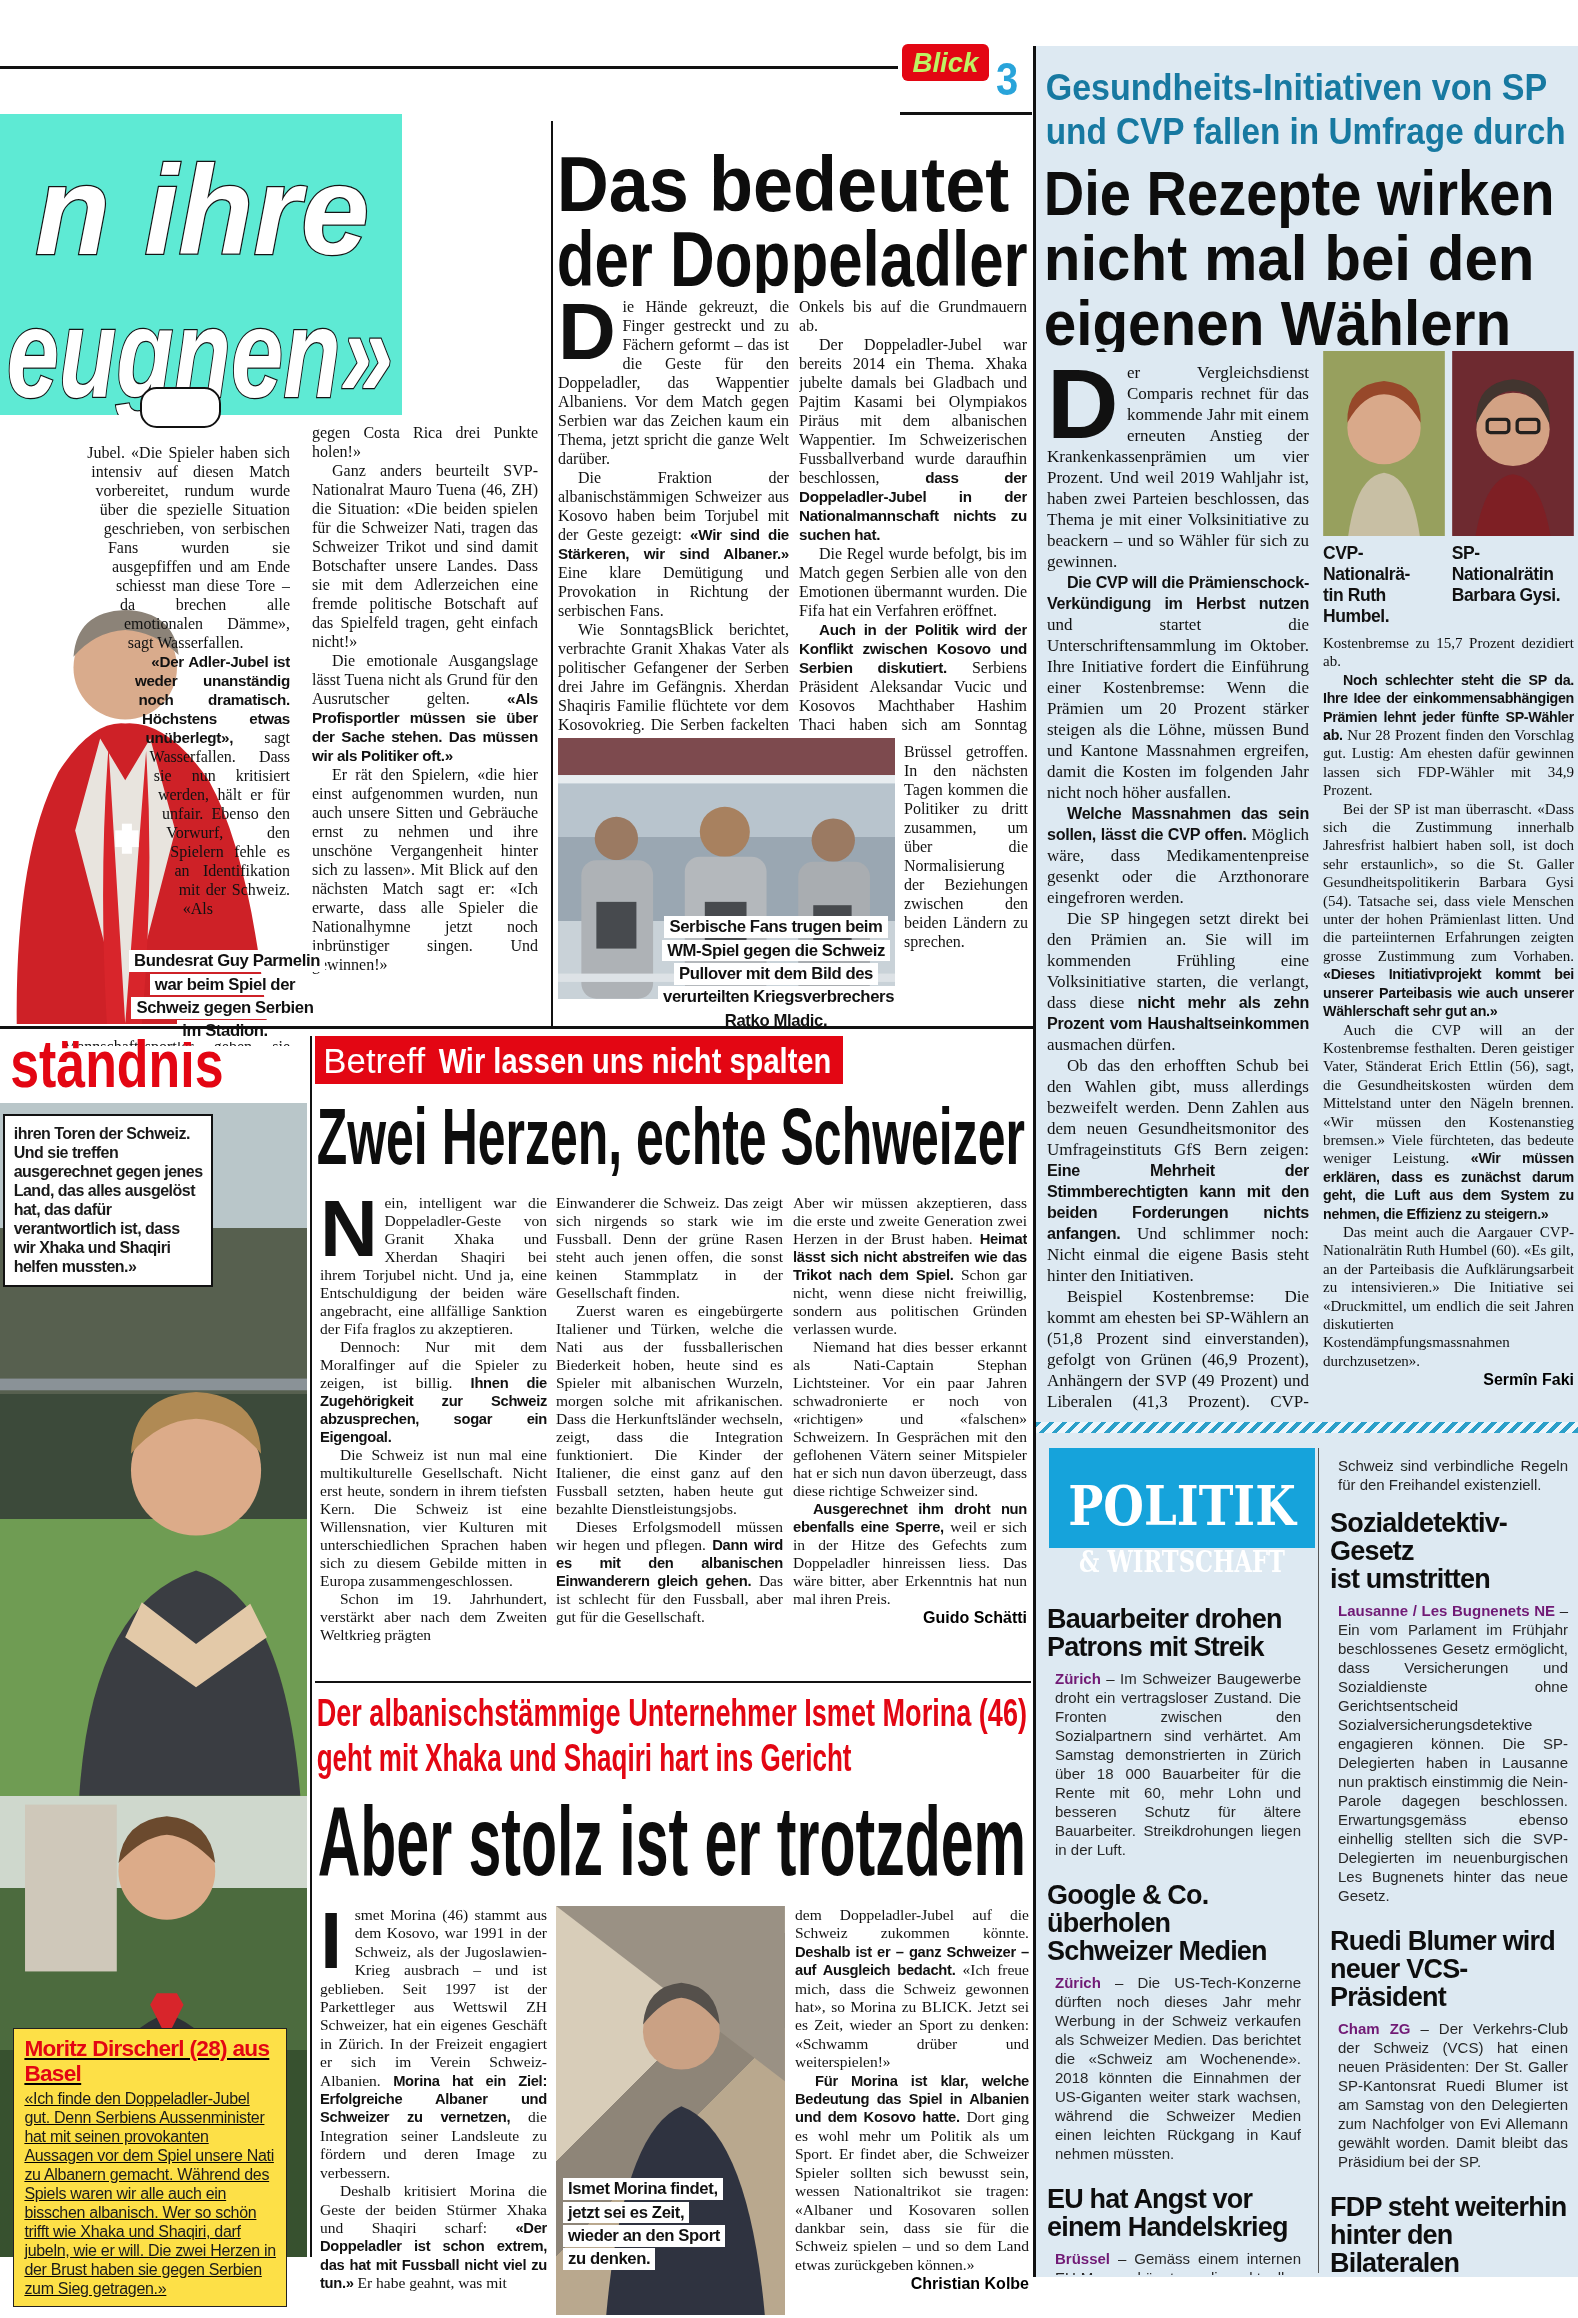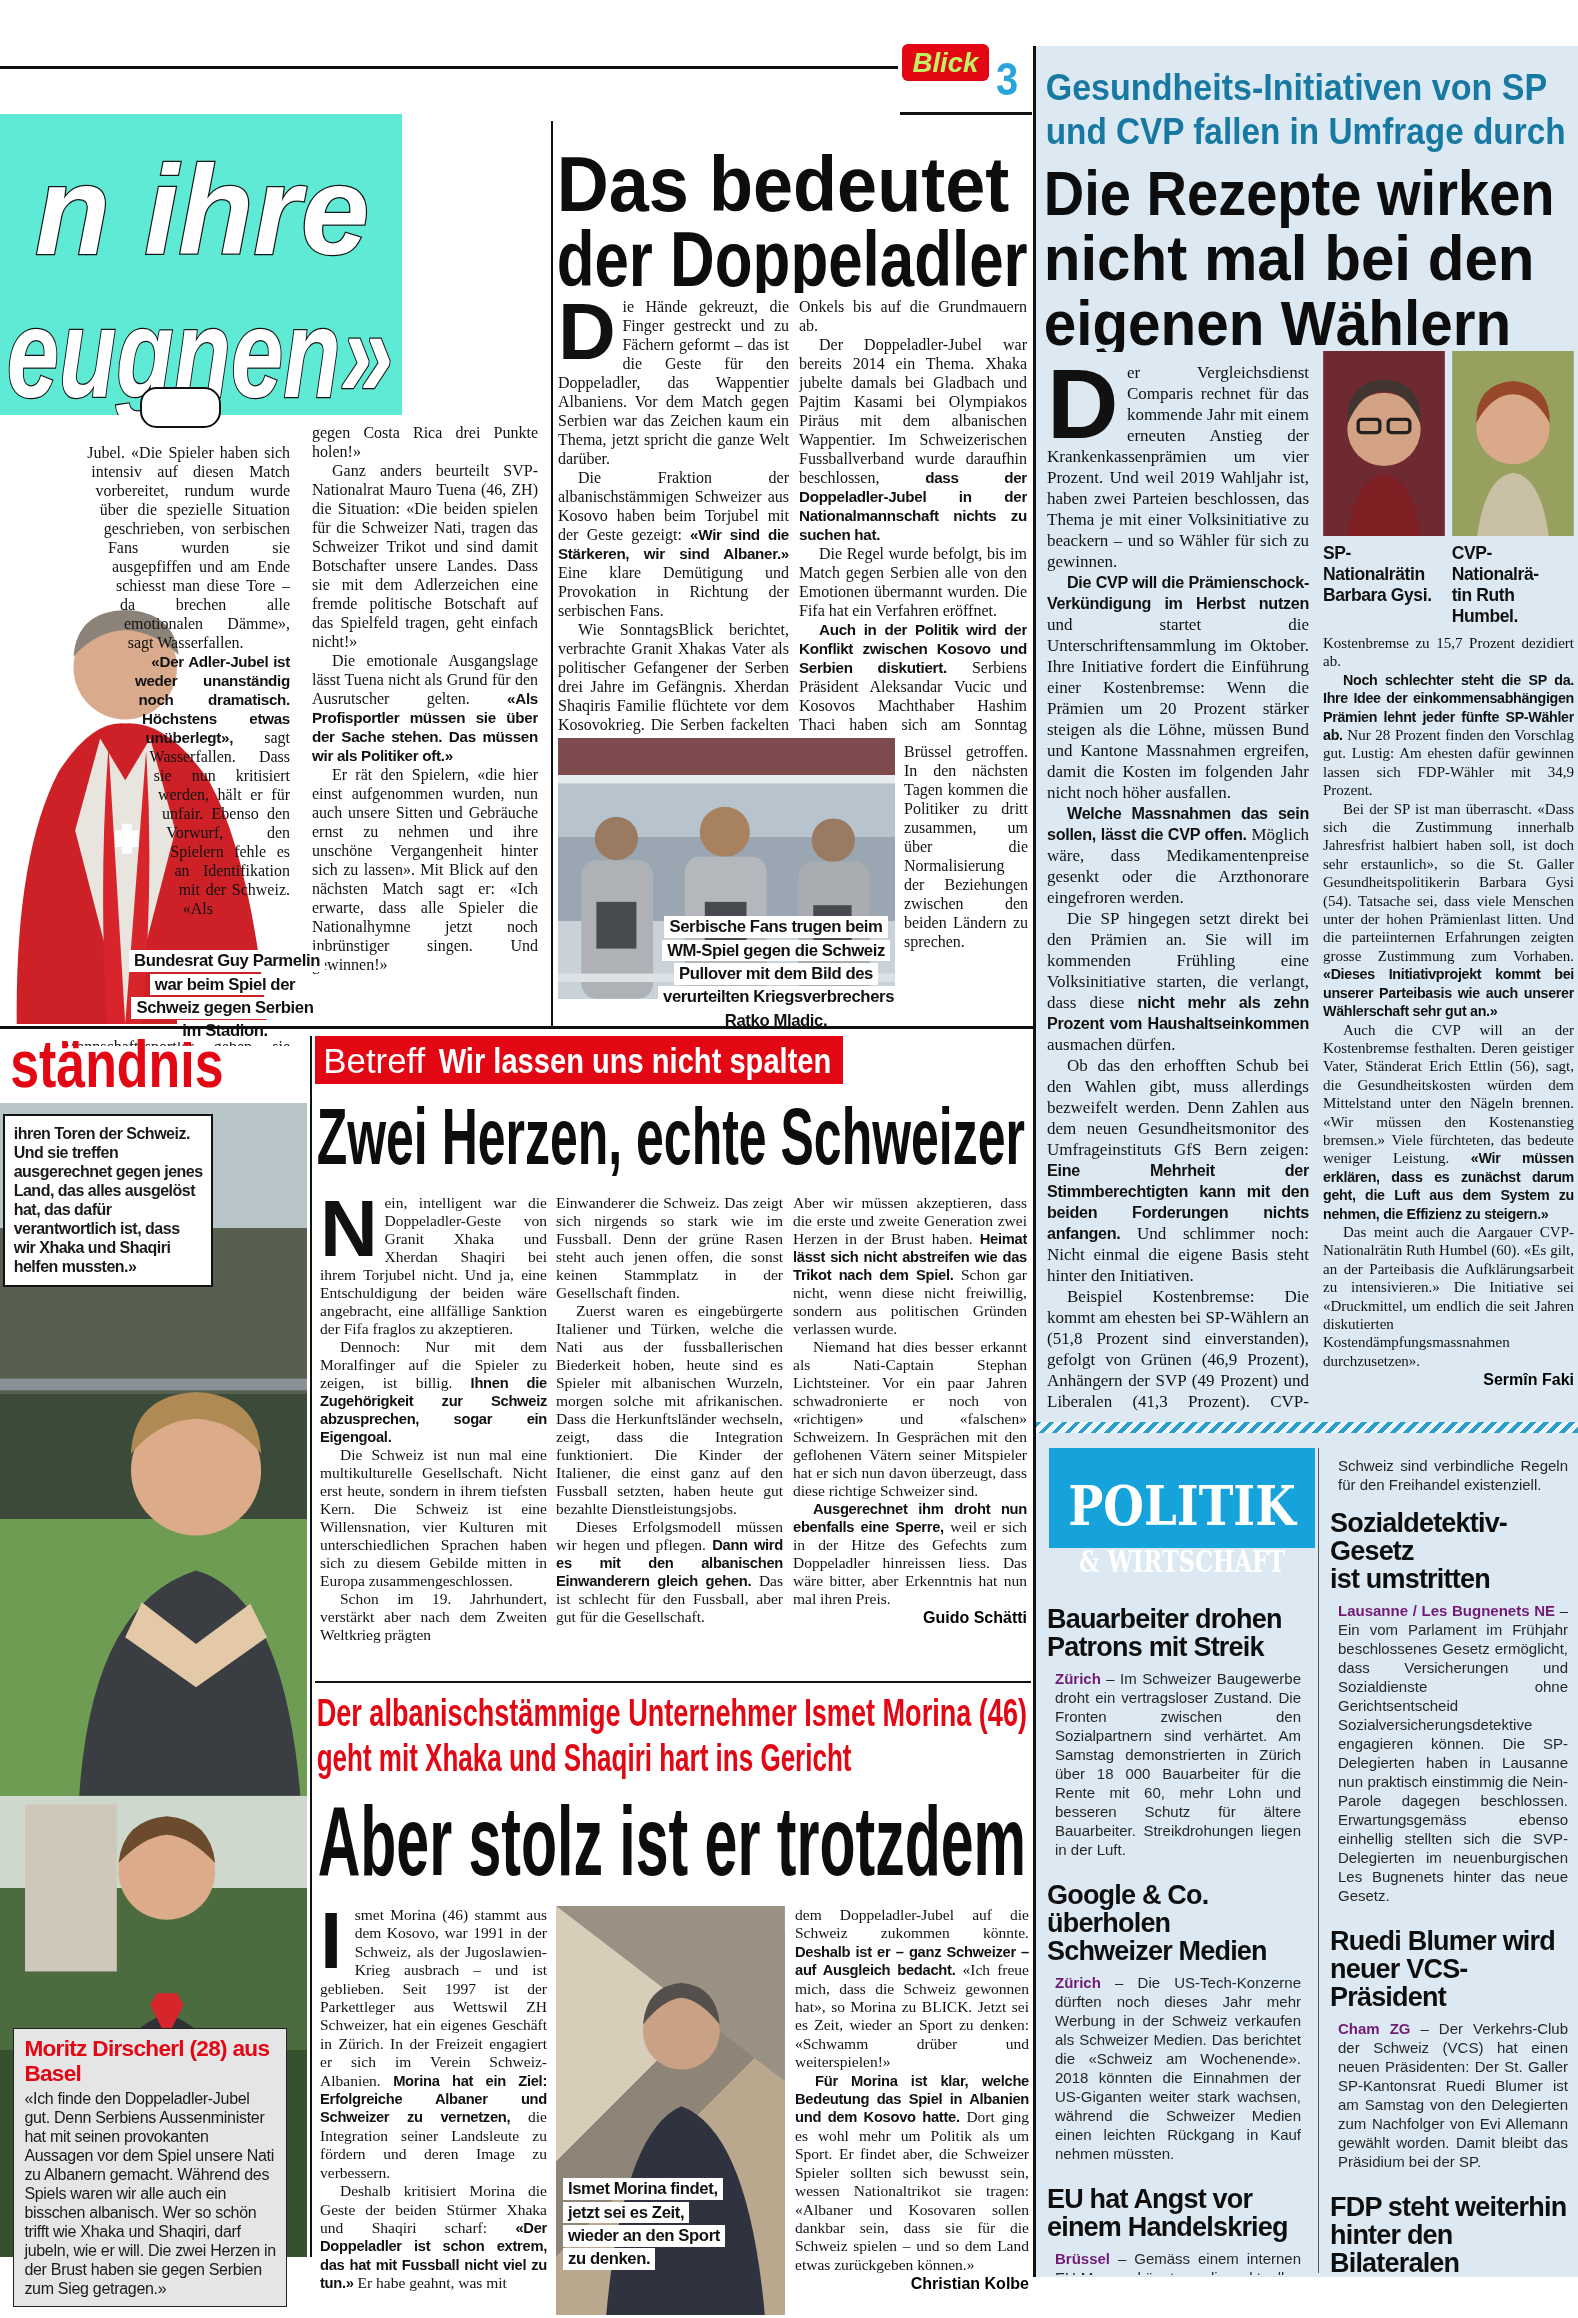--- a/index.html
+++ b/index.html
@@ -25,22 +25,22 @@
        letter-spacing:-0.4px;color:#111;}
   .cap span{background:#fff;padding:0.8px 5px 1.7px 5px;
             -webkit-box-decoration-break:clone;box-decoration-break:clone;}
   .cap.right{text-align:center;}
   
   .photo{position:absolute;z-index:1;overflow:hidden;}
   
   .quotebox{position:absolute;z-index:3;background:#fff;border:2.5px solid #111;
             font:bold 16px/19px "Liberation Sans",sans-serif;letter-spacing:-0.5px;
             color:#1a1a1a;padding:8.4px 8.4px;}
-  .voxbox{position:absolute;z-index:3;background:#e5e5e5;border:1.7px solid #222;
-          padding:6.7px 10px 8.4px 10px;}
+  .voxbox{position:absolute;z-index:3;background:#fde047;border:1.7px solid #222;
+          padding:6.7px 10px 8.4px 10px;text-decoration:underline;}
   .voxbox h4{margin:0 0 3.3px 0;font:bold 22.6px/25px "Liberation Sans",sans-serif;
              letter-spacing:-0.7px;color:#e30613;}
   .voxbox p{margin:0;font:16px/19px "Liberation Sans",sans-serif;letter-spacing:-0.3px;color:#1a1a1a;}
   
   .panel{position:absolute;background:#dde9f2;z-index:0;}
   .hatch{position:absolute;z-index:2;background:repeating-linear-gradient(135deg,#2b9fc9 0 4.2px,#eef6fb 4.2px 9.2px);}
   .brief{margin-bottom:22px;}
   .brief h3{margin:0 0 4.2px 0;font:bold 27px/28px "Liberation Sans",sans-serif;
             letter-spacing:-0.8px;color:#0e0e0e;white-space:pre-line;}
   .brief p, .briefp{margin:8px;font:15px/19px "Liberation Sans",sans-serif;color:#262626;text-align:justify;}
@@ -158,40 +158,40 @@
         <p><span class="bb">Welche Massnahmen das sein sollen, lässt die CVP offen.</span><span> Möglich wäre, dass Medikamentenpreise gesenkt oder die Arzthonorare eingefroren werden.</span></p>
         <p><span>Die SP hingegen setzt direkt bei den Prämien an. Sie will im kommenden Frühling eine Volksinitiative starten, die verlangt, dass diese </span><span class="bb">nicht mehr als zehn Prozent vom Haushaltseinkommen</span><span> ausmachen dürfen.</span></p>
         <p><span>Ob das den erhofften Schub bei den Wahlen gibt, muss allerdings bezweifelt werden. Denn Zahlen aus dem neuen Gesundheitsmonitor des Umfrageinstituts GfS Bern zeigen: </span><span class="bb">Eine Mehrheit der Stimmberechtigten kann mit den beiden Forderungen nichts anfangen.</span><span> Und schlimmer noch: Nicht einmal die eigene Basis steht hinter den Initiativen.</span></p>
         <p><span>Beispiel Kostenbremse: Die kommt am ehesten bei SP-Wählern an (51,8 Prozent sind einverstanden), gefolgt von Grünen (46,9 Prozent), Anhängern der SVP (49 Prozent) und Liberalen (41,3 Prozent). CVP-Wähler hingegen stimmen nur zu 33,6 Prozent zu. Und lehnen die</span></p>
       </div>
   </div>
   <div class="col ncol" style="left:1323px;top:351px;width:251px;height:1067px;">
     <div class="portraits">
       <div style="width:122px;">
         <svg width="122" height="185" viewBox="0 0 146 222">
+          <rect width="146" height="222" fill="#97a05e"></rect>
+          <circle cx="73" cy="92" r="44" fill="#d9a98a"></circle>
+          <path d="M29,86 Q28,40 73,36 Q118,40 117,86 Q98,52 73,52 Q48,52 29,86 Z" fill="#97482a"></path>
+          <path d="M30,222 Q40,150 73,146 Q106,150 116,222 Z" fill="#c8bfa4"></path>
+        </svg>
+        <div class="pcap">CVP-Nationalrä-
+tin Ruth Humbel.</div>
+      </div>
+      <div style="width:122px;">
+        <svg width="122" height="185" viewBox="0 0 146 222">
           <rect width="146" height="222" fill="#6e2a30"></rect>
           <circle cx="73" cy="94" r="44" fill="#d3a284"></circle>
           <path d="M29,88 Q26,38 73,34 Q120,38 117,88 Q100,48 73,48 Q46,48 29,88 Z" fill="#42352f"></path>
           <rect x="42" y="82" width="26" height="16" rx="4" fill="none" stroke="#23201e" stroke-width="4"></rect>
           <rect x="78" y="82" width="26" height="16" rx="4" fill="none" stroke="#23201e" stroke-width="4"></rect>
           <path d="M28,222 Q40,152 73,148 Q106,152 118,222 Z" fill="#7e1f24"></path>
         </svg>
         <div class="pcap">SP-Nationalrätin
 Barbara Gysi.</div>
       </div>
-      <div style="width:122px;">
-        <svg width="122" height="185" viewBox="0 0 146 222">
-          <rect width="146" height="222" fill="#97a05e"></rect>
-          <circle cx="73" cy="92" r="44" fill="#d9a98a"></circle>
-          <path d="M29,86 Q28,40 73,36 Q118,40 117,86 Q98,52 73,52 Q48,52 29,86 Z" fill="#97482a"></path>
-          <path d="M30,222 Q40,150 73,146 Q106,150 116,222 Z" fill="#c8bfa4"></path>
-        </svg>
-        <div class="pcap">CVP-Nationalrä-
-tin Ruth Humbel.</div>
-      </div>
     </div>
     <div>
         <p><span>Kostenbremse zu 15,7 Prozent dezidiert ab.</span></p>
         <p><span class="bb">Noch schlechter steht die SP da. Ihre Idee der einkommensabhängigen Prämien lehnt jeder fünfte SP-Wähler ab.</span><span> Nur 28 Prozent finden den Vorschlag gut. Lustig: Am ehesten dafür gewinnen lassen sich FDP-Wähler mit 34,9 Prozent.</span></p>
         <p><span>Bei der SP ist man überrascht. «Dass sich die Zustimmung innerhalb Jahresfrist halbiert haben soll, ist doch sehr erstaunlich», so die St. Galler Gesundheitspolitikerin Barbara Gysi (54). Tatsache sei, dass viele Menschen unter der hohen Prämienlast litten. Und die parteiinternen Erfahrungen zeigten grosse Zustimmung zum Vorhaben. </span><span class="bb">«Dieses Initiativprojekt kommt bei unserer Parteibasis wie auch unserer Wählerschaft sehr gut an.»</span></p>
         <p><span>Auch die CVP will an der Kostenbremse festhalten. Deren geistiger Vater, Ständerat Erich Ettlin (56), sagt, die Gesundheitskosten würden dem Mittelstand unter den Nägeln brennen. «Wir müssen den Kostenanstieg bremsen.» Viele fürchteten, das bedeute weniger Leistung. </span><span class="bb">«Wir müssen erklären, dass es zunächst darum geht, die Luft aus dem System zu nehmen, die Effizienz zu steigern.»</span></p>
         <p><span>Das meint auch die Aargauer CVP-Nationalrätin Ruth Humbel (60). «Es gilt, an der Parteibasis die Aufklärungsarbeit zu intensivieren.» Die Initiative sei «Druckmittel, um endlich die seit Jahren diskutierten Kostendämpfungsmassnahmen durchzusetzen».</span></p>
       </div>
     <span class="byline">Sermîn Faki</span>
   </div>

